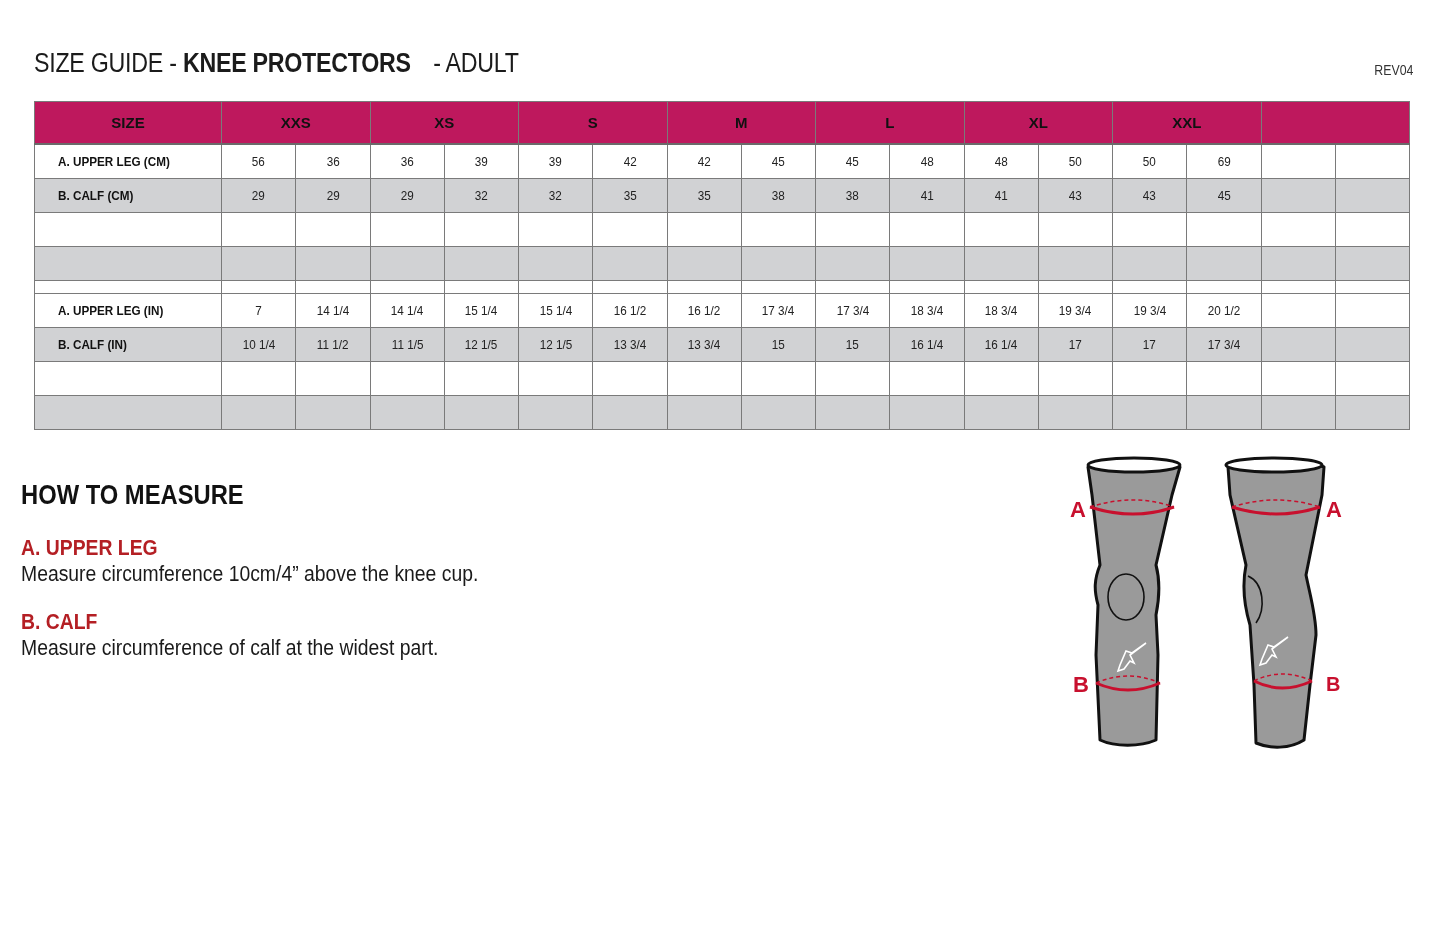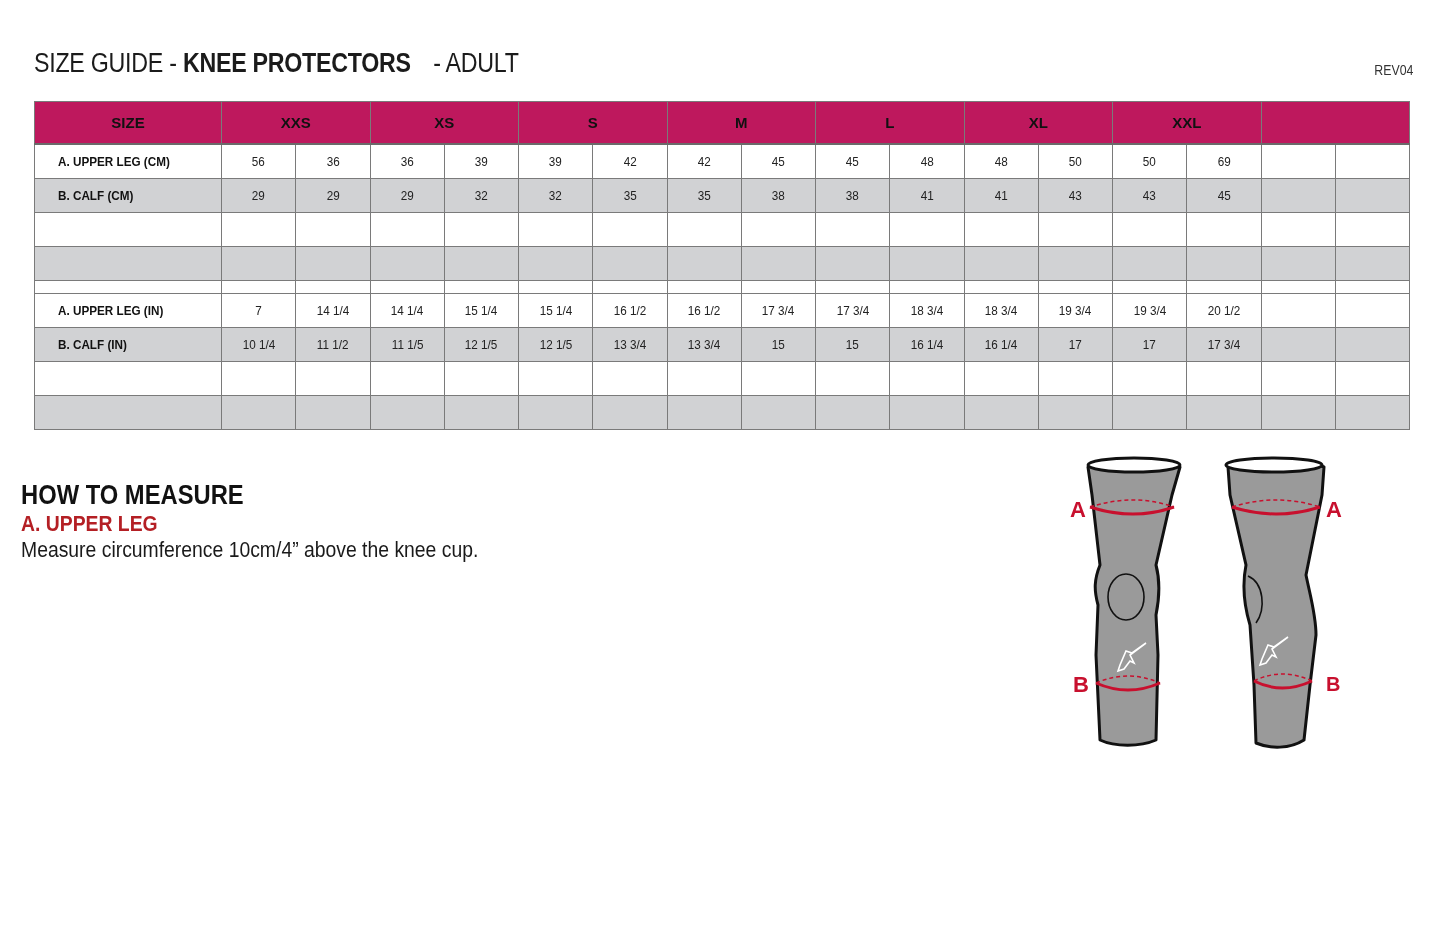--- a/index.html
+++ b/index.html
@@ -37,21 +37,21 @@
     }
     table.grid td.label span, table.grid td span.n {
       display: inline-block; transform: scaleX(0.9); transform-origin: left center;
     }
     table.grid td span.n { transform-origin: center center; }
     .measure { position: absolute; left: 21px; top: 480px; width: 700px; }
     .measure h2 {
       margin: 0; font-size: 27px; font-weight: bold; color: #111;
       transform: scaleX(0.88); transform-origin: left top; white-space: nowrap;
     }
-    .measure .item { }
+    .measure .item { margin-top: 24px; }
     .measure .item + .item { margin-top: 22px; }
     .measure h3 {
       margin: 0; font-size: 22px; font-weight: bold; color: #b41f24;
       transform: scaleX(0.88); transform-origin: left top; white-space: nowrap; line-height: 26px;
     }
     .measure p {
       margin: 0; font-size: 22px; color: #1a1a1a; white-space: nowrap; line-height: 26px;
       transform: scaleX(0.88); transform-origin: left top;
     }
     .legs { position: absolute; left: 1060px; top: 455px; width: 290px; height: 300px; }
@@ -254,20 +254,24 @@
       </tr>
     </tbody>
 </table>
 
 <div class="measure">
   <h2>HOW TO MEASURE</h2>
   <div class="item">
     <h3>A. UPPER LEG</h3>
     <p>Measure circumference 10cm/4” above the knee cup.</p>
   </div>
+  <div class="item">
+    <h3>B. CALF</h3>
+    <p>Measure circumference of calf at the widest part.</p>
+  </div>
 </div>
 
 <svg class="legs" viewBox="0 0 290 300" xmlns="http://www.w3.org/2000/svg">
 
   <g>
     <path d="M28 12 C 50 2, 100 2, 120 12 L 112 40 L 96 110 C 100 125, 100 140, 96 160 L 98 200 L 96 285 C 80 292, 55 292, 40 285 L 36 200 L 38 150 C 34 135, 34 125, 40 110 L 32 40 Z" fill="#9a9a9a" stroke="#111" stroke-width="3" stroke-linejoin="round"></path>
     <ellipse cx="74" cy="10" rx="46" ry="7" fill="#fff" stroke="#111" stroke-width="3"></ellipse>
     <ellipse cx="66" cy="142" rx="18" ry="23" fill="none" stroke="#111" stroke-width="1.6"></ellipse>
     <path d="M86 188 L 72 198 L 66 196 L 60 210 L 58 216 L 64 214 L 70 206 L 74 208 L 70 200 Z" fill="none" stroke="#fff" stroke-width="1.6"></path>
     <path d="M30 52 Q 74 38 114 52" fill="none" stroke="#c8102e" stroke-width="1.5" stroke-dasharray="4 3"></path>

